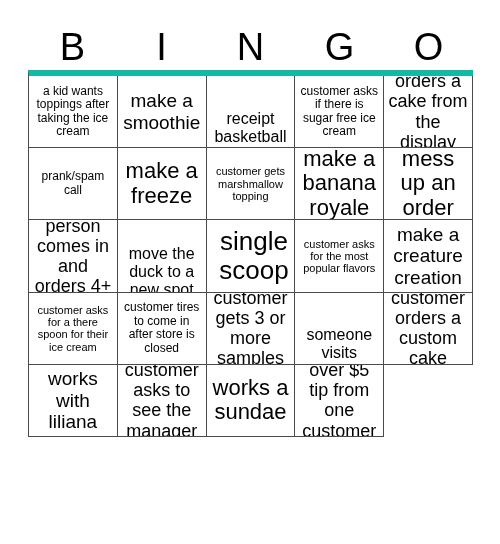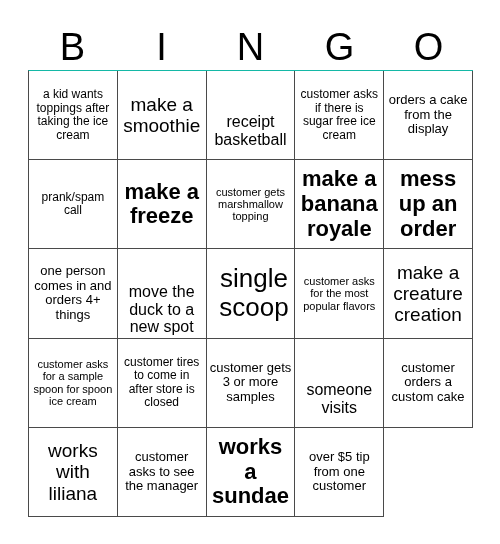--- a/index.html
+++ b/index.html
@@ -43,25 +43,25 @@
     color: #000000;
     user-select: none;
   }
 
   
   #grid {
     position: absolute;
     left: 28px;
     top: 70px;
     width: 445px;
-    height: 447px;
+    height: 367px;
     display: grid;
     grid-template-columns: repeat(5, 1fr);
     grid-template-rows: repeat(5, 1fr);
-    border-top: 1px solid #14b8a6;
+    border-top: 6px solid #14b8a6;
     border-left: 1px solid #4a4a4a;
     box-sizing: border-box;
     background: #ffffff;
   }
   .cell {
     border-right: 1px solid #4a4a4a;
     border-bottom: 1px solid #4a4a4a;
     box-sizing: border-box;
     display: flex;
     align-items: center;
@@ -75,24 +75,24 @@
     display: block;
     width: 100%;
     line-height: 1.12;
     color: #000000;
     word-wrap: break-word;
   }
 
   
   .fs-xs  { font-size: 11px; }
   .fs-sm  { font-size: 12px; }
-  .fs-md  { font-size: 13px; }
+  .fs-md  { font-size: 18px; }
   .fs-lg  { font-size: 16px; margin-top: 32px; }
   .fs-xl  { font-size: 19px; }
-  .fs-xxl { font-size: 22px; font-weight: bold; }
+  .fs-xxl { font-size: 22px; }
   .fs-huge{ font-size: 26px; margin-left: 7px; }
 </style>
 </head>
 <body>
 
 <div id="bingo-card">
 
   <div id="header-row">
     <div class="header-letter">B</div>
     <div class="header-letter">I</div>
@@ -144,21 +144,21 @@
         <span class="cell-text fs-huge">single scoop</span>
       </div>
     <div class="cell">
         <span class="cell-text fs-xs">customer asks for the most popular flavors</span>
       </div>
     <div class="cell">
         <span class="cell-text fs-xl">make a creature creation</span>
       </div>
 
     <div class="cell">
-        <span class="cell-text fs-xs">customer asks for a sample spoon for spoon ice cream</span>
+        <span class="cell-text fs-xs">customer asks for a there spoon for their ice cream</span>
       </div>
     <div class="cell">
         <span class="cell-text fs-sm">customer tires to come in after store is closed</span>
       </div>
     <div class="cell">
         <span class="cell-text fs-md">customer gets 3 or more samples</span>
       </div>
     <div class="cell">
         <span class="cell-text fs-lg">someone visits</span>
       </div>

